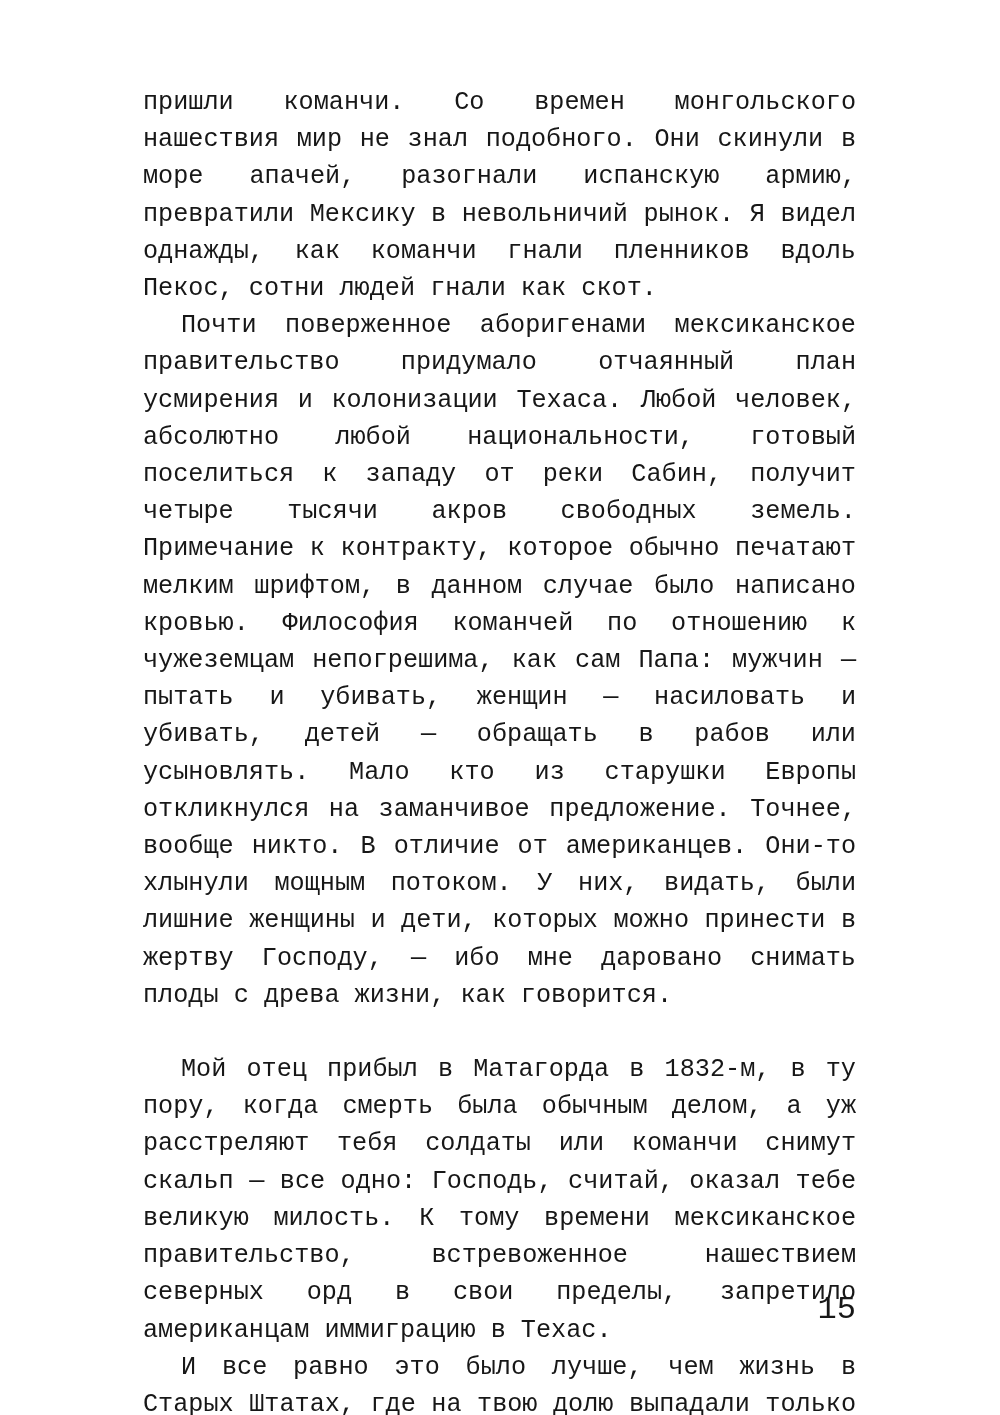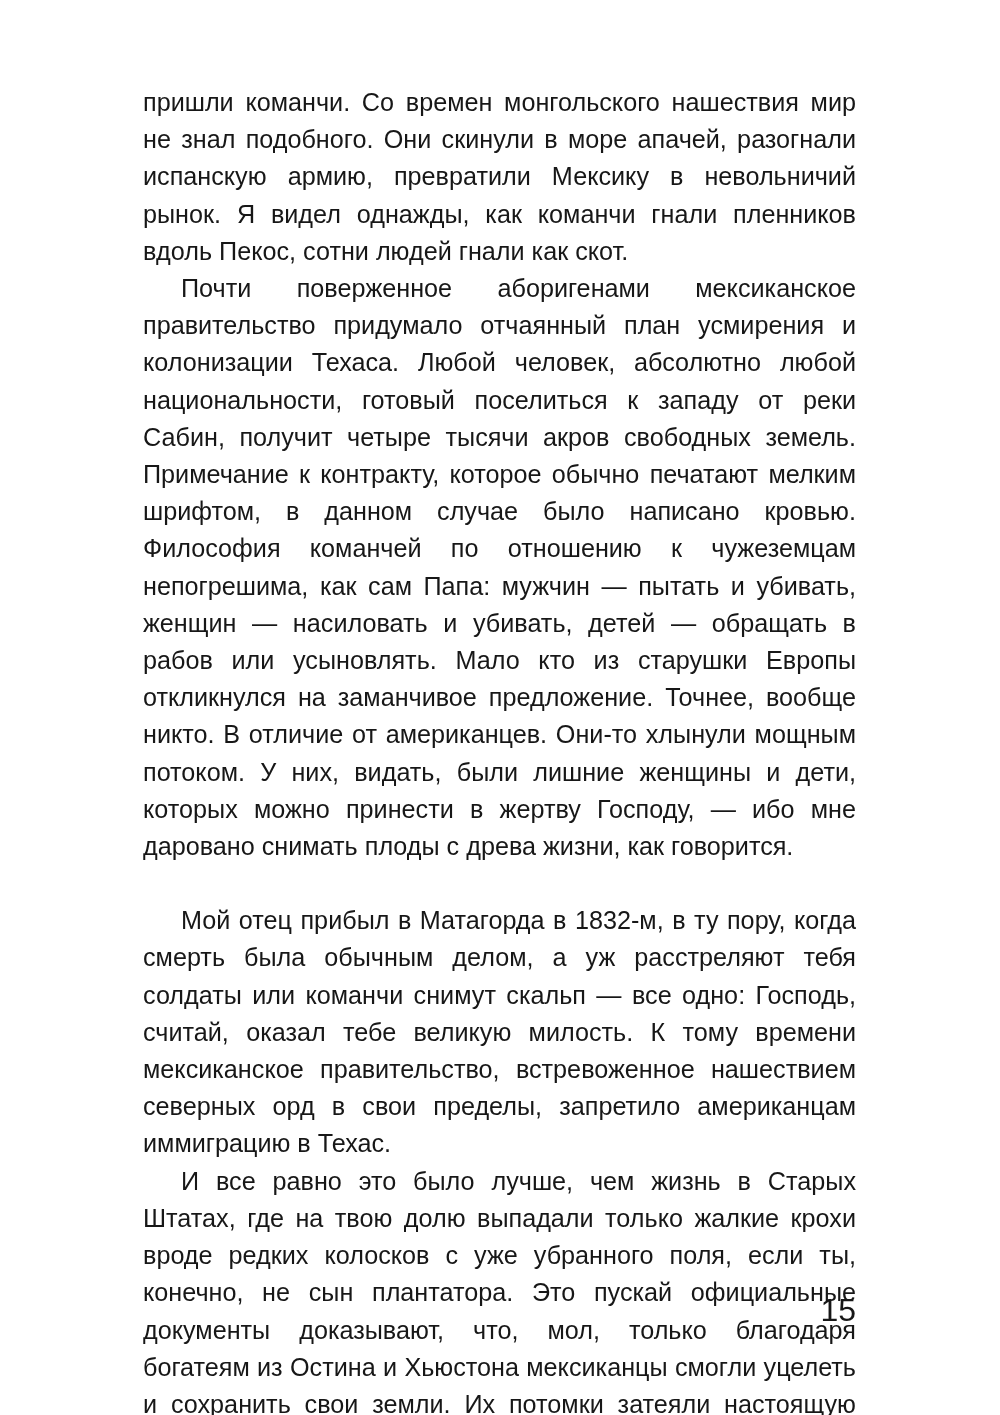--- a/index.html
+++ b/index.html
@@ -6,21 +6,21 @@
     margin: 0;
     padding: 0;
     background: #ffffff;
   }
   .page {
     position: relative;
     width: 1000px;
     height: 1415px;
     background: #ffffff;
     overflow: hidden;
-    font-family: Liberation Sans, sans-serif;
+    font-family: Liberation Mono, monospace;
     color: #1a1a1a;
   }
   .text-column {
     position: absolute;
     left: 143px;
     top: 84px;
     width: 713px;
   }
   .para {
     margin: 0;

